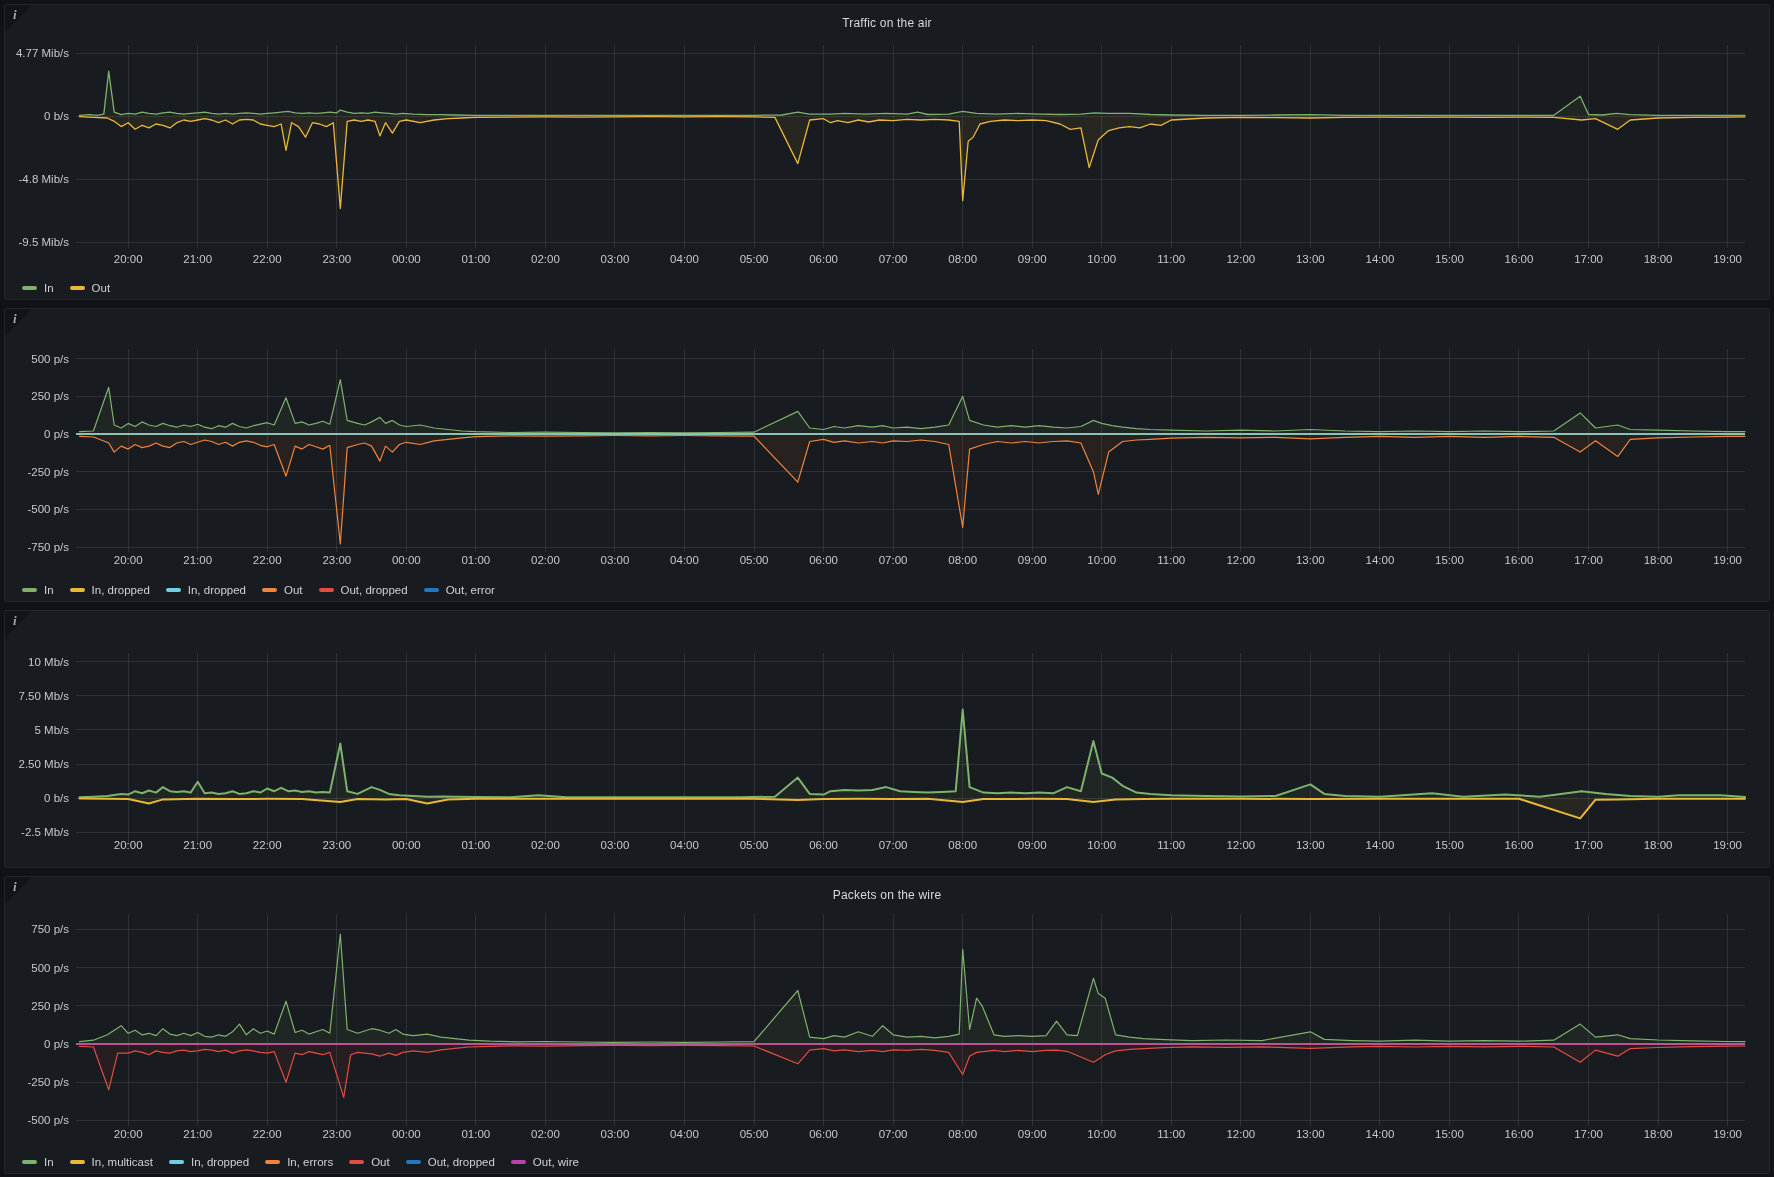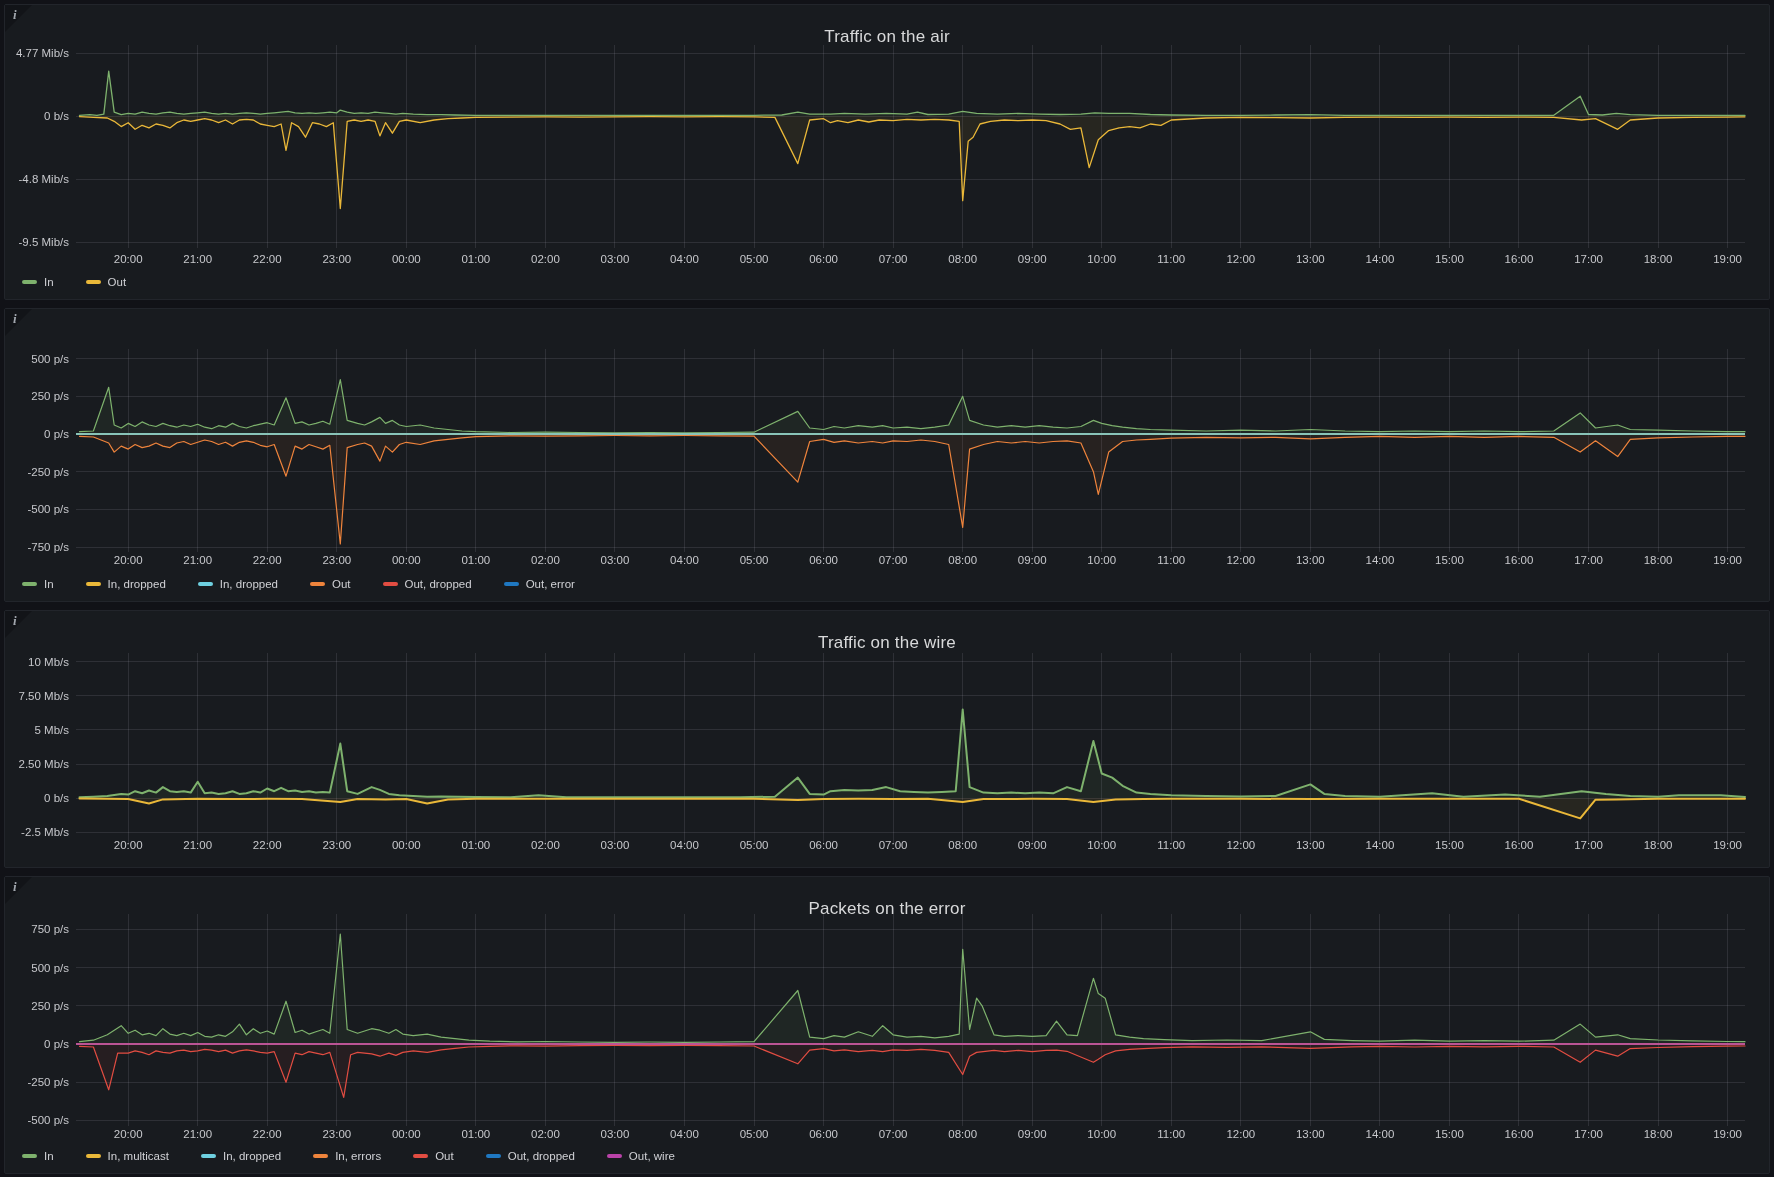--- a/index.html
+++ b/index.html
@@ -1,28 +1,28 @@
 <!DOCTYPE html>
 <html><head>
 <meta charset="utf-8">
 <style>
   html,body { margin:0; padding:0; background:#111217; }
   body { width:1774px; height:1177px; overflow:hidden; font-family:"Liberation Sans",sans-serif; }
   .dashboard { padding:4px; display:flex; flex-direction:column; gap:8px; box-sizing:border-box; }
   .panel { position:relative; background:#181b1f; border:1px solid #22252b; border-radius:2px; box-sizing:border-box; }
-  .panel-title { margin:15px; position:absolute; top:7px; left:0; right:0; text-align:center;
-                 font-size:17px; font-weight:500; color:#d8d9da; letter-spacing:0.2px; z-index:2; cursor:pointer; }
+  .panel-title { margin:4px; position:absolute; top:7px; left:0; right:0; text-align:center;
+                 font-size:12px; font-weight:500; color:#d8d9da; letter-spacing:0.2px; z-index:2; cursor:pointer; }
   .corner { position:absolute; top:0; left:0; width:0; height:0;
             border-top:27px solid #121418; border-right:27px solid transparent; z-index:1; }
   .info-i { position:absolute; top:2px; left:8px; z-index:2;
             font-family:"Liberation Serif",serif; font-style:italic; font-weight:700;
             font-size:13px; color:#a2a7ae; cursor:pointer; }
   .chart { position:absolute; inset:0; }
   .chart svg { position:absolute; top:0; left:0; display:block; }
-  .legend { position:absolute; left:17px; bottom:5px; display:flex; gap:32px; align-items:flex-start; height:18px; z-index:2; }
+  .legend { position:absolute; left:17px; bottom:5px; display:flex; gap:16px; align-items:flex-end; height:18px; z-index:2; }
   .legend-item { display:flex; align-items:center; gap:7px; cursor:pointer; }
   .legend-swatch { width:15px; height:4px; border-radius:2px; }
   .legend-label { font-size:11.5px; color:#d0d1d5; white-space:nowrap; }
   .tick-text { font-family:"Liberation Sans",sans-serif; font-size:11.5px; fill:#c7c8cc; }
 </style>
 </head>
 <body>
 
 <div class="dashboard">
 
@@ -233,21 +233,20 @@
         <span class="legend-item">
           <span class="legend-swatch" style="background: rgb(31, 120, 193);"></span>
           <span class="legend-label">Out, error</span>
         </span>
       </div>
   </section>
 
   <section class="panel" style="height: 258px;">
     <div class="corner"></div>
     <span class="info-i">i</span>
-    <h2 class="panel-title">Traffic on the wire</h2>
     <div class="chart">
         <svg width="1764" height="256" viewBox="0 0 1764 256">
           <g stroke="rgba(204,204,220,0.12)" stroke-width="1" shape-rendering="crispEdges">
             <line x1="71" x2="1740" y1="50.97863247863248" y2="50.97863247863248"></line>
             <line x1="71" x2="1740" y1="84.988603988604" y2="84.988603988604"></line>
             <line x1="71" x2="1740" y1="118.9985754985755" y2="118.9985754985755"></line>
             <line x1="71" x2="1740" y1="153.008547008547" y2="153.008547008547"></line>
             <line x1="71" x2="1740" y1="187.01851851851853" y2="187.01851851851853"></line>
             <line x1="71" x2="1740" y1="221.02849002849004" y2="221.02849002849004"></line>
             <line x1="123.15625" x2="123.15625" y1="42" y2="233"></line>
@@ -318,21 +317,21 @@
             <text x="1722.6145833333335" y="238" text-anchor="middle" class="tick-text">19:00</text>
           </g>
         </svg>
       </div>
 
   </section>
 
   <section class="panel" style="height: 298px;">
     <div class="corner"></div>
     <span class="info-i">i</span>
-    <h2 class="panel-title">Packets on the error</h2>
+    <h2 class="panel-title">Packets on the wire</h2>
     <div class="chart">
         <svg width="1764" height="296" viewBox="0 0 1764 296">
           <g stroke="rgba(204,204,220,0.12)" stroke-width="1" shape-rendering="crispEdges">
             <line x1="71" x2="1740" y1="52.42651296829971" y2="52.42651296829971"></line>
             <line x1="71" x2="1740" y1="90.61095100864554" y2="90.61095100864554"></line>
             <line x1="71" x2="1740" y1="128.79538904899135" y2="128.79538904899135"></line>
             <line x1="71" x2="1740" y1="166.97982708933716" y2="166.97982708933716"></line>
             <line x1="71" x2="1740" y1="205.164265129683" y2="205.164265129683"></line>
             <line x1="71" x2="1740" y1="243.3487031700288" y2="243.3487031700288"></line>
             <line x1="123.15625" x2="123.15625" y1="37" y2="249"></line>

